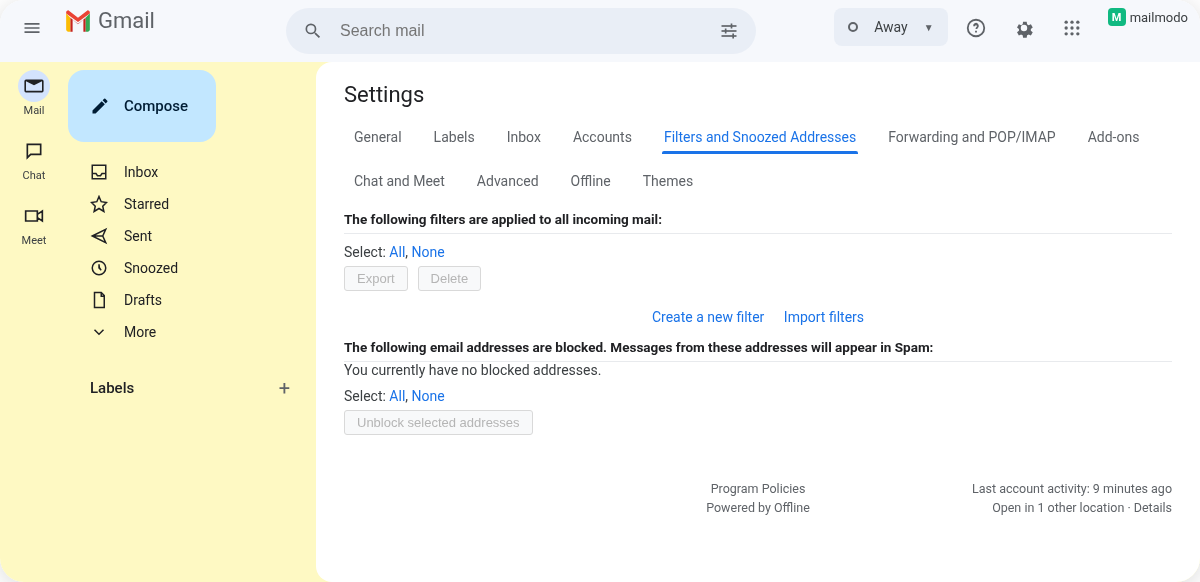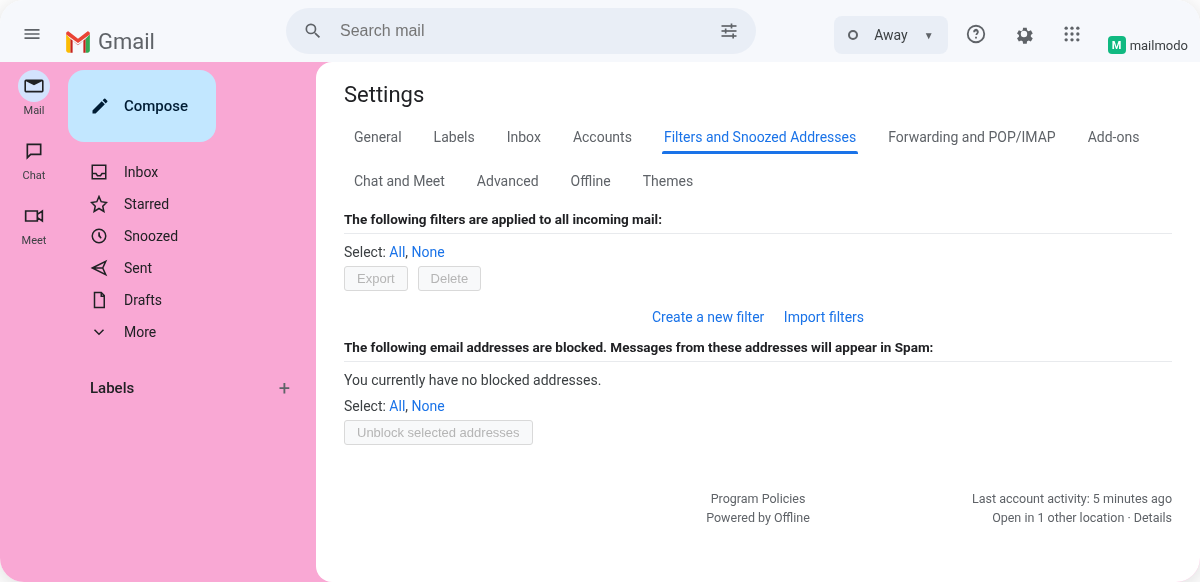--- a/index.html
+++ b/index.html
@@ -1,34 +1,34 @@
 <!DOCTYPE html>
 <html><head>
 <meta charset="utf-8">
 <style>
 * { box-sizing: border-box; margin: 0; padding: 0; }
 body { font-family: 'Google Sans', Roboto, Arial, sans-serif; background: #fff; color: #202124; }
 .app-frame { width: 1200px; height: 582px; background: #fff; border-radius: 24px; box-shadow: 0 4px 24px rgba(0,0,0,0.15); overflow: hidden; display: flex; flex-direction: column; margin: 0; }
-.header { display: flex; align-items: flex-end; padding: 8px 12px 8px 12px; gap: 8px; background:#f6f8fc;}
+.header { display: flex; align-items: flex-start; padding: 8px 12px 8px 12px; gap: 8px; background:#f6f8fc;}
 .menu-btn { width: 40px; height: 40px; display:flex; align-items:center; justify-content:center; border-radius:50%; cursor:pointer;}
 .logo-wrap { display:flex; align-items:center; gap:6px; width: 218px; padding-left:4px;}
 .logo-text { font-size: 22px; color:#5f6368; }
 .search-bar { flex: 0 0 470px; height: 46px; background: #e9eef6; border-radius: 24px; display:flex; align-items:center; padding: 0 8px;}
 .search-bar input { border:none; background:transparent; flex:1; font-size:16px; padding:0 8px; outline:none; color:#5f6368;}
 .search-icon, .tune-icon { width:38px; height:38px; display:flex; align-items:center; justify-content:center; cursor:pointer;}
 .header-spacer { flex:1; }
 .status-chip { display:flex; align-items:center; gap:16px; background:#e9eef6; border-radius:8px; height:38px; padding:0 14px; cursor:pointer; margin-left:12px;}
 .status-dot { width:10px; height:10px; border:2px solid #5f6368; border-radius:50%;}
 .status-text { font-size:14px; color:#3c4043;}
 .chev { font-size:10px; color:#5f6368;}
 .header-icon { width:40px; height:40px; display:flex; align-items:center; justify-content:center; cursor:pointer; border-radius:50%;}
 .brand-badge { display:flex; align-items:center; gap:4px; padding-left:8px;}
 .brand-badge .sq { width:18px; height:18px; background:#10b981; border-radius:4px; display:flex; align-items:center; justify-content:center; color:#fff; font-size:11px; font-weight:700;}
 .brand-badge span.nm { font-size:13px; color:#3c4043;}
-.body-area { flex:1; display:flex; background:#f9a8d4; overflow:hidden;}
+.body-area { flex:1; display:flex; background:#fef9c3; overflow:hidden;}
 .rail { width:68px; display:flex; flex-direction:column; align-items:center; padding-top:8px; gap:18px;}
 .rail-item { display:flex; flex-direction:column; align-items:center; gap:2px; cursor:pointer;}
 .rail-icon { width:32px; height:32px; border-radius:16px; display:flex; align-items:center; justify-content:center;}
 .rail-item.active .rail-icon { background:#d3e3fd;}
 .rail-label { font-size:11px; color:#3c4043;}
 .sidebar { width:248px; padding:8px 12px 8px 0; display:flex; flex-direction:column;}
 .compose-btn { display:flex; align-items:center; gap:14px; background:#c2e7ff; border-radius:16px; height:72px; padding:0 22px; width:148px; cursor:pointer; margin-bottom:14px;}
 .compose-btn span.lbl { font-size:15px; font-weight:500; color:#001d35;}
 .sb-link { display:flex; align-items:center; gap:16px; height:32px; padding:0 12px 0 22px; border-radius:0 16px 16px 0; cursor:pointer; color:#202124; font-size:14px;}
 .labels-header { display:flex; align-items:center; justify-content:space-between; padding:0 14px 0 22px; margin-top:22px; height:36px;}
@@ -40,21 +40,21 @@
 .tab { padding:8px 10px; font-size:14px; color:#5f6368; cursor:pointer; position:relative;}
 .tab.active { color:#1a73e8;}
 .tab.active::after { content:""; position:absolute; left:8px; right:8px; bottom:-1px; height:3px; background:#1a73e8; border-radius:2px 2px 0 0;}
 .section-hdr { font-size:13.5px; font-weight:700; color:#202124; margin-top:14px; padding-bottom:6px; border-bottom:1px solid #e8eaed;}
 .select-row { font-size:14px; color:#3c4043; margin-top:10px;}
 .select-row a { color:#1a73e8; text-decoration:none;}
 .btn-row { display:flex; gap:10px; margin-top:6px;}
 .dis-btn { border:1px solid #d9d9d9; background:#f8f9fa; color:#b5b5b5; font-size:13px; padding:4px 12px; border-radius:3px; cursor:default;}
 .link-row { text-align:center; margin-top:18px; font-size:14px;}
 .link-row a { color:#1a73e8; text-decoration:none; margin:0 8px; cursor:pointer;}
-.plain-text { font-size:14px; color:#3c4043; margin-top:10px;}
+.plain-text { font-size:14px; color:#3c4043; }
 .footer { display:flex; justify-content:space-between; font-size:12.5px; color:#5f6368; margin-top:46px;}
 .footer .col { display:flex; flex-direction:column; gap:4px;}
 .footer .col.right { text-align:right;}
 .footer a { color:#5f6368; text-decoration:none;}
 svg { display:block; }
 </style>
 </head>
 <body>
 
 <div class="app-frame">
@@ -179,30 +179,30 @@
         <span>Inbox</span>
       </div>
       <div class="sb-link">
         <svg width="18" height="18" viewBox="0 0 24 24">
             <path fill="none" stroke="#202124" stroke-width="2" d="M12 2l2.9 6.9L22 10l-5 4.9 1.5 7.1L12 18l-6.5 4L7 14.9 2 10l7.1-1.1z"></path>
           </svg>
         <span>Starred</span>
       </div>
       <div class="sb-link">
         <svg width="18" height="18" viewBox="0 0 24 24">
+            <path fill="none" stroke="#202124" stroke-width="2" d="M3 12l18-9-4 9 4 9z M3 12h14"></path>
+          </svg>
+        <span>Sent</span>
+      </div>
+      <div class="sb-link">
+        <svg width="18" height="18" viewBox="0 0 24 24">
             <circle cx="12" cy="12" r="9" fill="none" stroke="#202124" stroke-width="2"></circle>
             <path stroke="#202124" stroke-width="2" d="M12 7v5l3 3"></path>
           </svg>
         <span>Snoozed</span>
-      </div>
-      <div class="sb-link">
-        <svg width="18" height="18" viewBox="0 0 24 24">
-            <path fill="none" stroke="#202124" stroke-width="2" d="M3 12l18-9-4 9 4 9z M3 12h14"></path>
-          </svg>
-        <span>Sent</span>
       </div>
       <div class="sb-link">
         <svg width="18" height="18" viewBox="0 0 24 24">
             <path fill="none" stroke="#202124" stroke-width="2" d="M6 2h9l4 4v16H6zM15 2v5h5"></path>
           </svg>
         <span>Drafts</span>
       </div>
       <div class="sb-link">
         <svg width="18" height="18" viewBox="0 0 24 24">
             <path fill="none" stroke="#202124" stroke-width="2" d="M6 9l6 6 6-6"></path>
@@ -253,19 +253,19 @@
         <button class="dis-btn" disabled="">Unblock selected addresses</button>
       </div>
 
       <div class="footer">
         <div class="col" style="flex:1;"></div>
         <div class="col" style="text-align:center;">
           <a>Program Policies</a>
           <span>Powered by Offline</span>
         </div>
         <div class="col right" style="flex:1;">
-          <span>Last account activity: 5 minutes ago</span>
+          <span>Last account activity: 9 minutes ago</span>
           <a>Open in 1 other location · Details</a>
         </div>
       </div>
     </div>
   </div>
 </div>
 
 </body></html>

